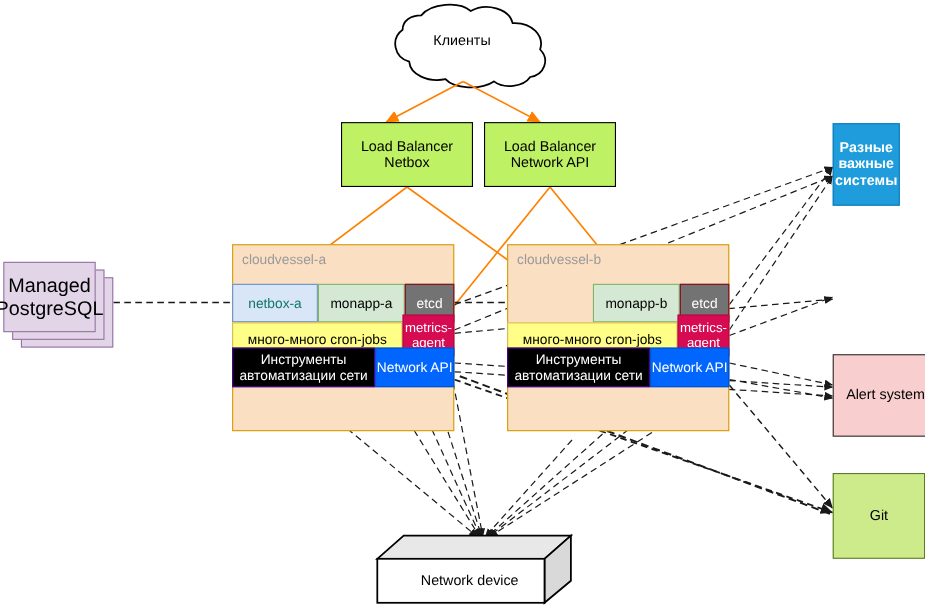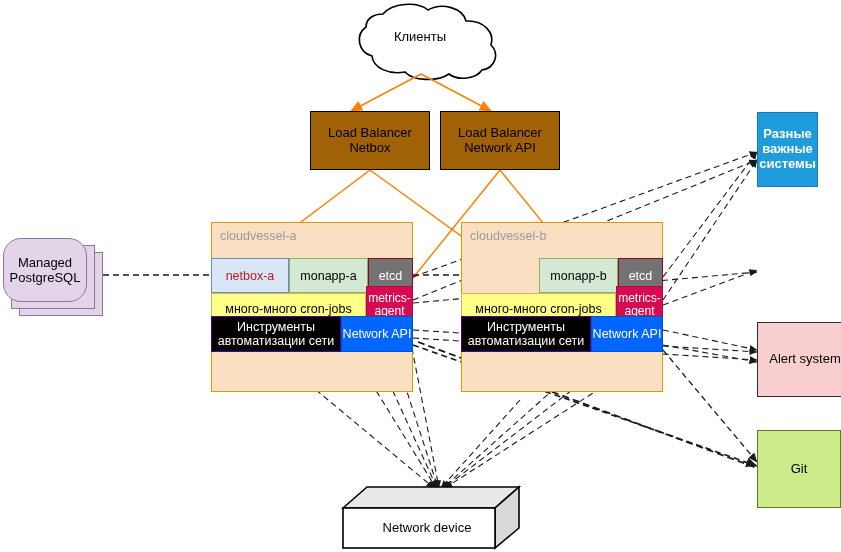--- a/index.html
+++ b/index.html
@@ -41,21 +41,21 @@
     left: 355px;
     top: 29px;
     width: 130px;
     text-align: center;
     font-size: 13px;
     color: #000;
   }
 
   
   .box-white {
-    background: #a16207;
+    background: #bef264;
     border: 1.6px solid #000000;
     font-size: 13px;
     color: #000000;
   }
 
   
   .vessel {
     background: #fbdfc3;
     border: 1.6px solid #d79b00;
     display: block;
@@ -72,21 +72,21 @@
   .svc {
     position: absolute;
     box-sizing: border-box;
     display: flex;
     align-items: center;
     justify-content: center;
     text-align: center;
     font-size: 12.5px;
     line-height: 1.12;
   }
-  .svc-netbox   { background:#d8e6f7; border:1.3px solid #6c8ebf; color:#b91c1c;text-align:center; }
+  .svc-netbox   { background:#d8e6f7; border:1.3px solid #6c8ebf; color:#0f766e;text-align:center; }
   .svc-monapp   { background:#d5e8d4; border:1.3px solid #82b366; color:#000; }
   .svc-etcd     { background:#737373; border:1.3px solid #8a0a1d; color:#ffffff; }
   .svc-cron     { background:#ffff88; border:1.3px solid #d6b656; color:#000; }
   .svc-metrics  { background:#d60b52; border:1.3px solid #b00a45; color:#ffffff; font-size:12px; }
   .svc-autom    { background:#000000; border:1.3px solid #4d0099; color:#ffffff; }
   .svc-napi     { background:#0066ff; border:1.3px solid #0052cc; color:#ffffff; }
 
   
   .sys-blue  { background:#1f9cdb; border:1.6px solid #0f7cb5; color:#ffffff; font-size:13px; font-weight:bold; }
   .sys-pink  { background:#f8cece; border:1.6px solid #2d2d2d; color:#000000; font-size:13px; }
@@ -97,23 +97,22 @@
     position: absolute;
     box-sizing: border-box;
     background: #e1d5e7;
     border: 1.5px solid #9673a6;
   }
   .pg-front {
     display: flex;
     align-items: center;
     justify-content: center;
     text-align: center;
-    font-size: 13px;
+    font-size: 18px;
     color: #000;
-    border-radius: 18px;
   }
 
   
   #netdev-label {
     position: absolute;
     left: 343px;
     top: 520px;
     width: 168px;
     text-align: center;
     font-size: 13px;

